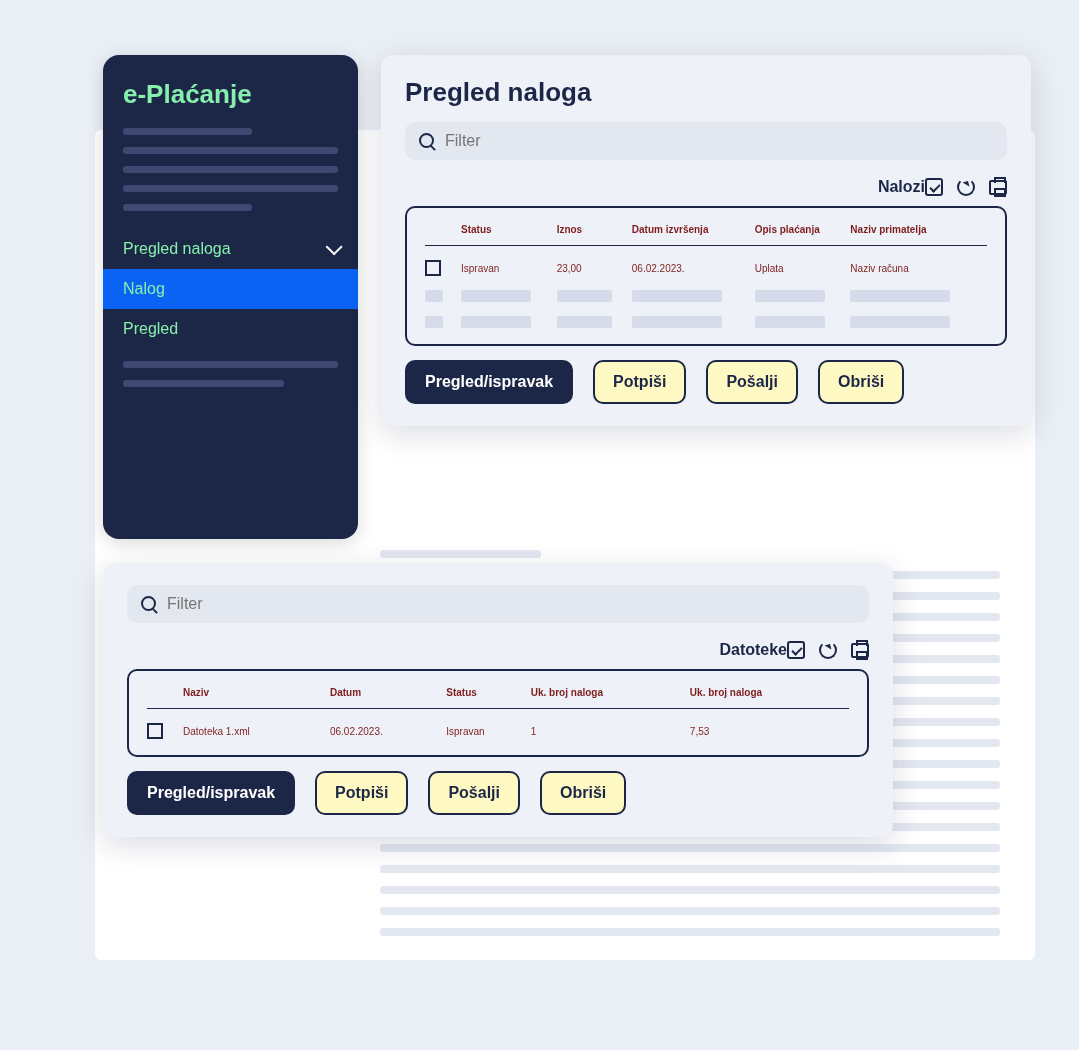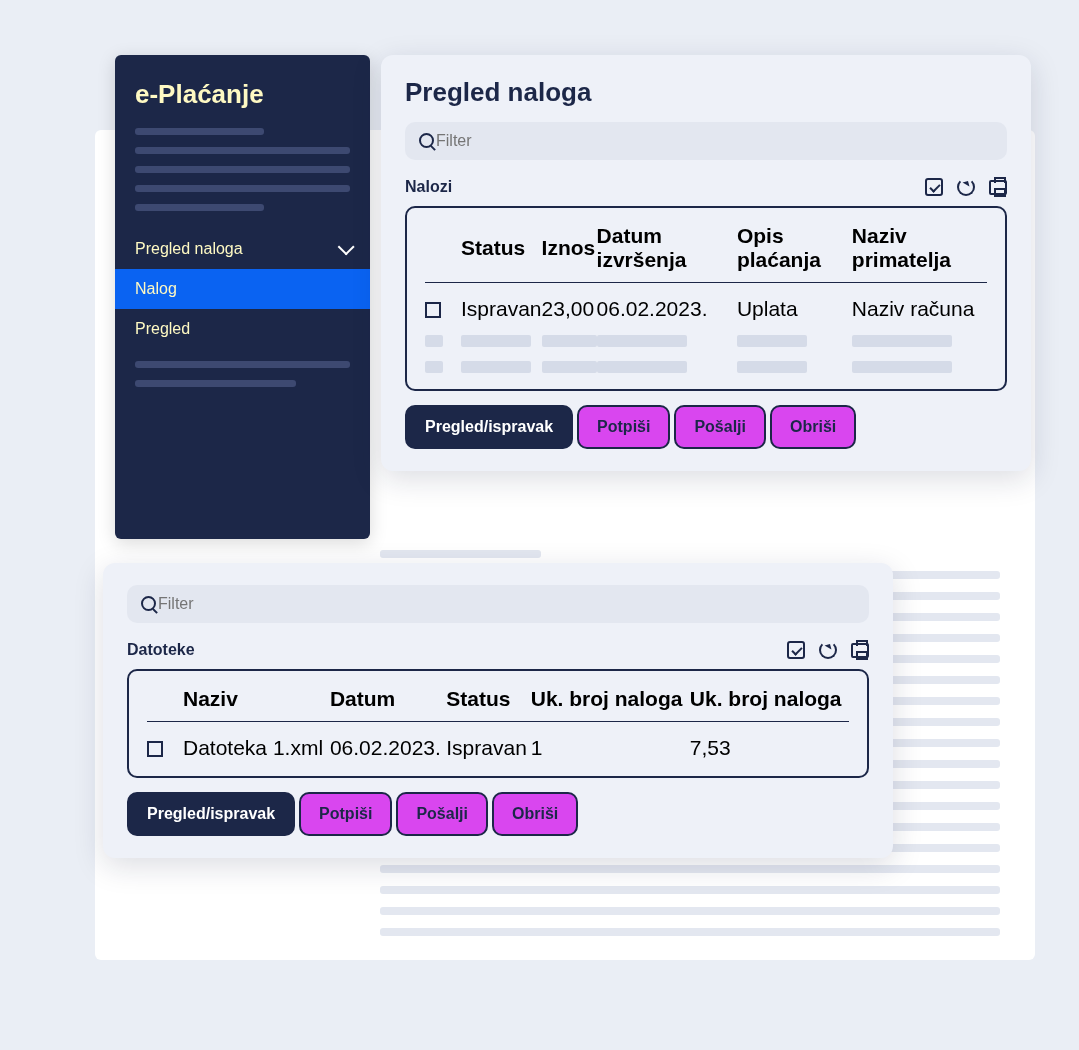--- a/index.html
+++ b/index.html
@@ -2,47 +2,47 @@
 <html><head>
   <meta charset="utf-8">
   <style>
     *{margin:0;padding:0;box-sizing:border-box;font-family:-apple-system,BlinkMacSystemFont,'Segoe UI',Arial,sans-serif}
     body{background:#eaeef5;width:1079px;height:1050px;position:relative;overflow:hidden}
 
     .bg-panel{position:absolute;left:95px;top:130px;width:940px;height:830px;background:#fff;border-radius:6px}
     .bg-lines{position:absolute;left:380px;top:550px;width:620px}
     .bg-line{height:8px;background:#e3e7f0;border-radius:3px;margin-bottom:13px}
 
-    .sidebar{position:absolute;left:115px;top:55px;width:255px;height:484px;background:#1c2748;color:#fef9c3;border-radius:6px;overflow:hidden;box-shadow:0 4px 18px rgba(0,0,0,0.15)}
+    .sidebar{position:absolute;left:103px;top:55px;width:255px;height:484px;background:#1c2748;color:#86efac;border-radius:16px;overflow:hidden;box-shadow:0 4px 18px rgba(0,0,0,0.15)}
     .sb-title{font-size:26px;font-weight:700;padding:24px 20px 18px}
     .sb-lines{padding:0 20px 6px}
     .sb-line{height:7px;background:#3d4971;border-radius:3px;margin-bottom:12px}
     .sb-line.short{width:60%}
     .sb-item{padding:11px 20px;font-size:16px;display:flex;justify-content:space-between;align-items:center;cursor:pointer}
     .sb-item.active{background:#0a63f2}
     .chev{width:12px;height:12px;border-right:2px solid #fff;border-bottom:2px solid #fff;transform:rotate(45deg) translateY(-3px)}
 
     .panel{position:absolute;background:#eef1f8;border-radius:12px;padding:22px 24px;box-shadow:0 8px 30px rgba(20,30,60,0.15)}
     .p-title{font-size:26px;font-weight:700;color:#1c2748;margin-bottom:14px}
-    .filter{background:#e3e7f0;border-radius:10px;padding:10px 14px;display:flex;align-items:center;gap:1px;margin-bottom:18px}
+    .filter{background:#e3e7f0;border-radius:10px;padding:10px 14px;display:flex;align-items:center;gap:10px;margin-bottom:18px}
     .filter input{border:none;background:transparent;font-size:16px;color:#2a3555;outline:none;flex:1}
-    .sub-row{display:flex;justify-content:space-between;align-items:center;margin-bottom:10px}
+    .sub-row{display:flex;justify-content:flex-end;align-items:center;margin-bottom:10px}
     .sub-label{font-size:16px;font-weight:600;color:#1c2748}
     .icons{display:flex;gap:14px;align-items:center}
 
     .table-box{border:2px solid #1c2748;border-radius:10px;padding:16px 18px;background:#eef1f8;margin-bottom:14px}
-    table{width:100%;border-collapse:collapse;font-size:21px;color:#000000}
+    table{width:100%;border-collapse:collapse;font-size:10px;color:#7f1d1d}
     th{text-align:left;font-weight:700;padding-bottom:10px;border-bottom:1px solid #1c2748}
     td{padding-top:14px}
     .chk{width:16px;height:16px;border:2px solid #1c2748;display:inline-block;vertical-align:middle;margin-right:8px}
     .ph-row td{padding-top:14px}
     .ph{height:12px;background:#d5dbe8;border-radius:2px}
 
-    .btns{display:flex;gap:4px}
-    .btn{padding:11px 18px;border-radius:10px;font-size:16px;font-weight:600;cursor:pointer;border:2px solid #1c2748;background:#d946ef;color:#1c2748}
+    .btns{display:flex;gap:20px}
+    .btn{padding:11px 18px;border-radius:10px;font-size:16px;font-weight:600;cursor:pointer;border:2px solid #1c2748;background:#fef9c3;color:#1c2748}
     .btn.primary{background:#1c2748;color:#fff}
 
     .search-ic{width:16px;height:16px;position:relative;flex-shrink:0}
     .search-ic::before{content:'';position:absolute;width:11px;height:11px;border:2px solid #1c2748;border-radius:50%}
     .search-ic::after{content:'';position:absolute;width:6px;height:2px;background:#1c2748;transform:rotate(45deg);bottom:0;right:-1px}
 
     .check-box-ic{width:18px;height:18px;border:2px solid #1c2748;border-radius:3px;position:relative}
     .check-box-ic::after{content:'';position:absolute;left:3px;top:4px;width:8px;height:4px;border-left:2px solid #1c2748;border-bottom:2px solid #1c2748;transform:rotate(-45deg)}
 
     .refresh-ic{width:18px;height:18px;border:2px solid #1c2748;border-radius:50%;border-top-color:transparent;position:relative}

